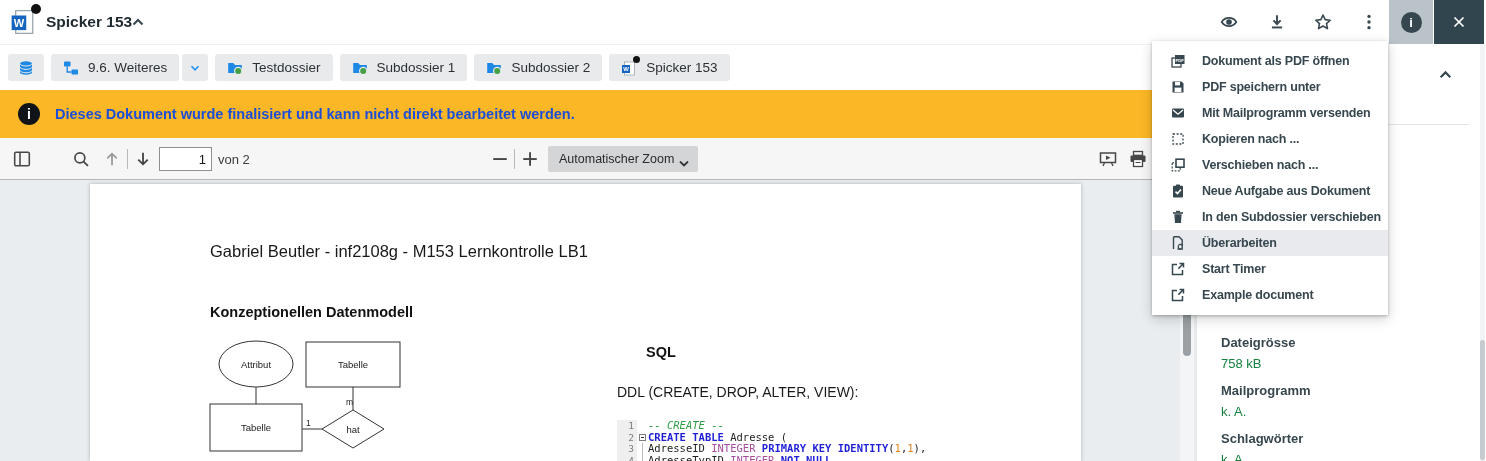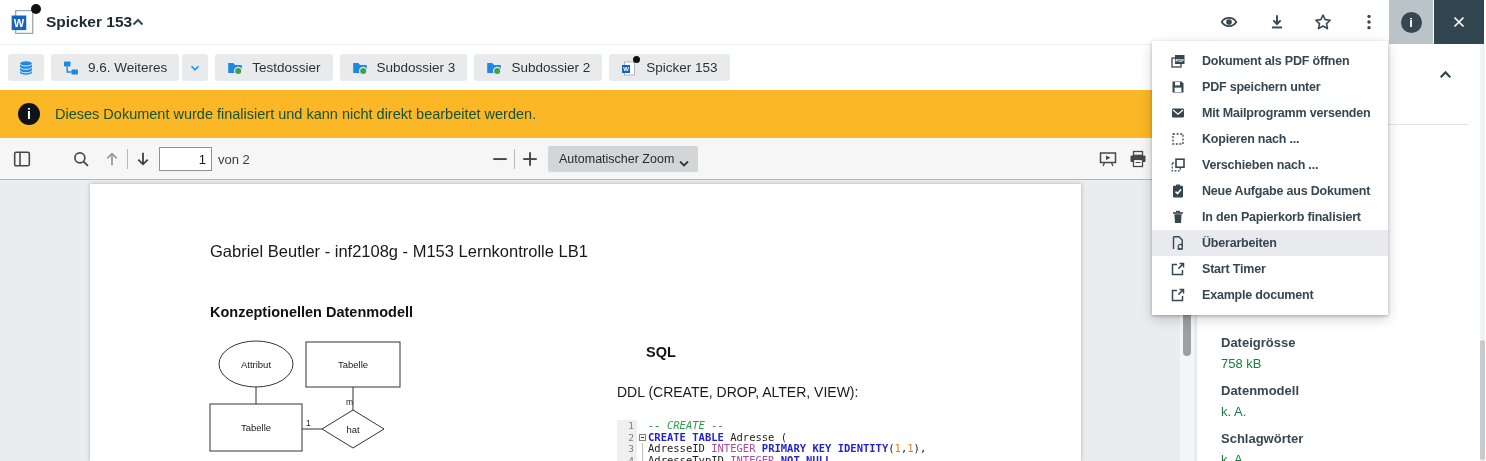--- a/index.html
+++ b/index.html
@@ -21,21 +21,21 @@
   .bc-bar{position:absolute;left:0;top:45px;width:1196px;height:45px;background:#fff;display:flex;align-items:center;padding-left:8px;gap:7px;box-sizing:border-box;}
   .chip{height:27px;background:#e9eaec;border-radius:3px;display:flex;align-items:center;padding:0 12px;gap:9px;font-size:13.5px;color:#2b3135;cursor:pointer;white-space:nowrap;}
   .chip.icon-only{padding:0 10px;}
   .ic16{width:16px;height:16px;position:relative;flex:none;}
   .chevron-seg{height:27px;width:26px;background:#e9eaec;border-radius:3px;display:flex;align-items:center;justify-content:center;margin-left:-4px;cursor:pointer;}
   .mini-dot{position:absolute;right:-3px;top:-4px;width:7px;height:7px;border-radius:50%;background:#111;}
 
   
   .banner{position:absolute;left:0;top:90px;width:1196px;height:48px;background:#fbb725;display:flex;align-items:center;padding-left:18px;gap:15px;box-sizing:border-box;}
   .banner-info{width:22px;height:22px;border-radius:50%;background:#101418;color:#fff;display:flex;align-items:center;justify-content:center;font-weight:700;font-size:14px;flex:none;}
-  .banner-text{font-size:14.5px;font-weight:400;color:#14532d;text-align:center;}
+  .banner-text{font-size:14.5px;font-weight:700;color:#1d4ed8;text-align:center;}
 
   
   .pdf-toolbar{position:absolute;left:0;top:138px;width:1196px;height:42px;background:#f6f6f7;border-bottom:1px solid #b3b5b8;box-sizing:border-box;}
   .tt{position:absolute;top:12px;width:18px;height:18px;cursor:pointer;}
   .tb-divider{position:absolute;top:11px;width:1px;height:20px;background:#b7b9bb;}
   .page-input{position:absolute;left:159px;top:9px;width:44px;height:20px;border:1px solid #8e9092;background:#fff;font-size:13px;text-align:right;padding-right:5px;font-family:"Liberation Sans",sans-serif;color:#1a1a1a;}
   .von-label{position:absolute;left:218px;top:14px;font-size:13px;color:#3c3c3c;}
   .zoom-select{position:absolute;left:548px;top:8px;width:150px;height:26px;background:#d3d5d7;border-radius:2px;display:flex;align-items:center;padding-left:11px;box-sizing:border-box;font-size:12.5px;color:#2a2a2a;cursor:pointer;}
   .zoom-chevron{position:absolute;right:9px;top:10px;width:10px;height:6px;}
 
@@ -170,21 +170,21 @@
       <span>Testdossier</span>
     </div>
 
     <div class="chip">
       <span class="ic16">
         <svg width="16" height="16" viewBox="0 0 16 16">
           <path d="M1.2,3 h5 l1.8,2 h6.8 V13 H1.2 Z" fill="#1e88e5"></path>
           <circle cx="11.2" cy="11" r="3.6" fill="#43a047" stroke="#e9eaec" stroke-width="1.2"></circle>
         </svg>
       </span>
-      <span>Subdossier 3</span>
+      <span>Subdossier 1</span>
     </div>
 
     <div class="chip">
       <span class="ic16">
         <svg width="16" height="16" viewBox="0 0 16 16">
           <path d="M1.2,3 h5 l1.8,2 h6.8 V13 H1.2 Z" fill="#1e88e5"></path>
           <circle cx="11.2" cy="11" r="3.6" fill="#43a047" stroke="#e9eaec" stroke-width="1.2"></circle>
         </svg>
       </span>
       <span>Subdossier 2</span>
@@ -334,21 +334,21 @@
   <div class="sidebar">
     <div class="sidebar-chevron">
       <svg width="17" height="17" viewBox="0 0 16 16">
           <path d="M3.5,10.5 L8,6 L12.5,10.5" fill="none" stroke="#37474f" stroke-width="2"></path>
         </svg>
     </div>
     <div class="sidebar-divider"></div>
 
     <div class="sb-label" style="top:291px;">Dateigrösse</div>
     <div class="sb-value" style="top:312px;">758 kB</div>
-    <div class="sb-label" style="top:339px;">Datenmodell</div>
+    <div class="sb-label" style="top:339px;">Mailprogramm</div>
     <div class="sb-value" style="top:360px;">k. A.</div>
     <div class="sb-label" style="top:387px;">Schlagwörter</div>
     <div class="sb-value" style="top:408px;">k. A.</div>
 
     <div class="sb-scroll-track"></div>
     <div class="sb-scroll-thumb"></div>
   </div>
 
   <div class="menu">
     <div class="menu-item">
@@ -408,21 +408,21 @@
       <span>Neue Aufgabe aus Dokument</span>
     </div>
     <div class="menu-item">
       <span class="mi">
         <svg width="16" height="16" viewBox="0 0 16 16">
           <path d="M4.4,5.2 h7.2 l-0.6,8.8 h-6 Z" fill="#37474f"></path>
           <rect x="3" y="3.2" width="10" height="1.6" fill="#37474f"></rect>
           <rect x="6" y="1.8" width="4" height="1.6" fill="#37474f"></rect>
         </svg>
       </span>
-      <span>In den Papierkorb finalisiert</span>
+      <span>In den Subdossier verschieben</span>
     </div>
     <div class="menu-item highlighted">
       <span class="mi">
         <svg width="16" height="16" viewBox="0 0 16 16">
           <path d="M3.5,1.8 h5.5 l3.2,3.2 V14 H7.5" fill="none" stroke="#37474f" stroke-width="1.4"></path>
           <path d="M3.5,14 V1.8" stroke="#37474f" stroke-width="1.4"></path>
           <path d="M10.6,14.2 a2.4,2.4 0 1 1 1.8,-4" fill="none" stroke="#37474f" stroke-width="1.2"></path>
           <path d="M13.2,9.2 l-0.5,1.8 -1.6,-0.8 Z" fill="#37474f"></path>
         </svg>
       </span>

